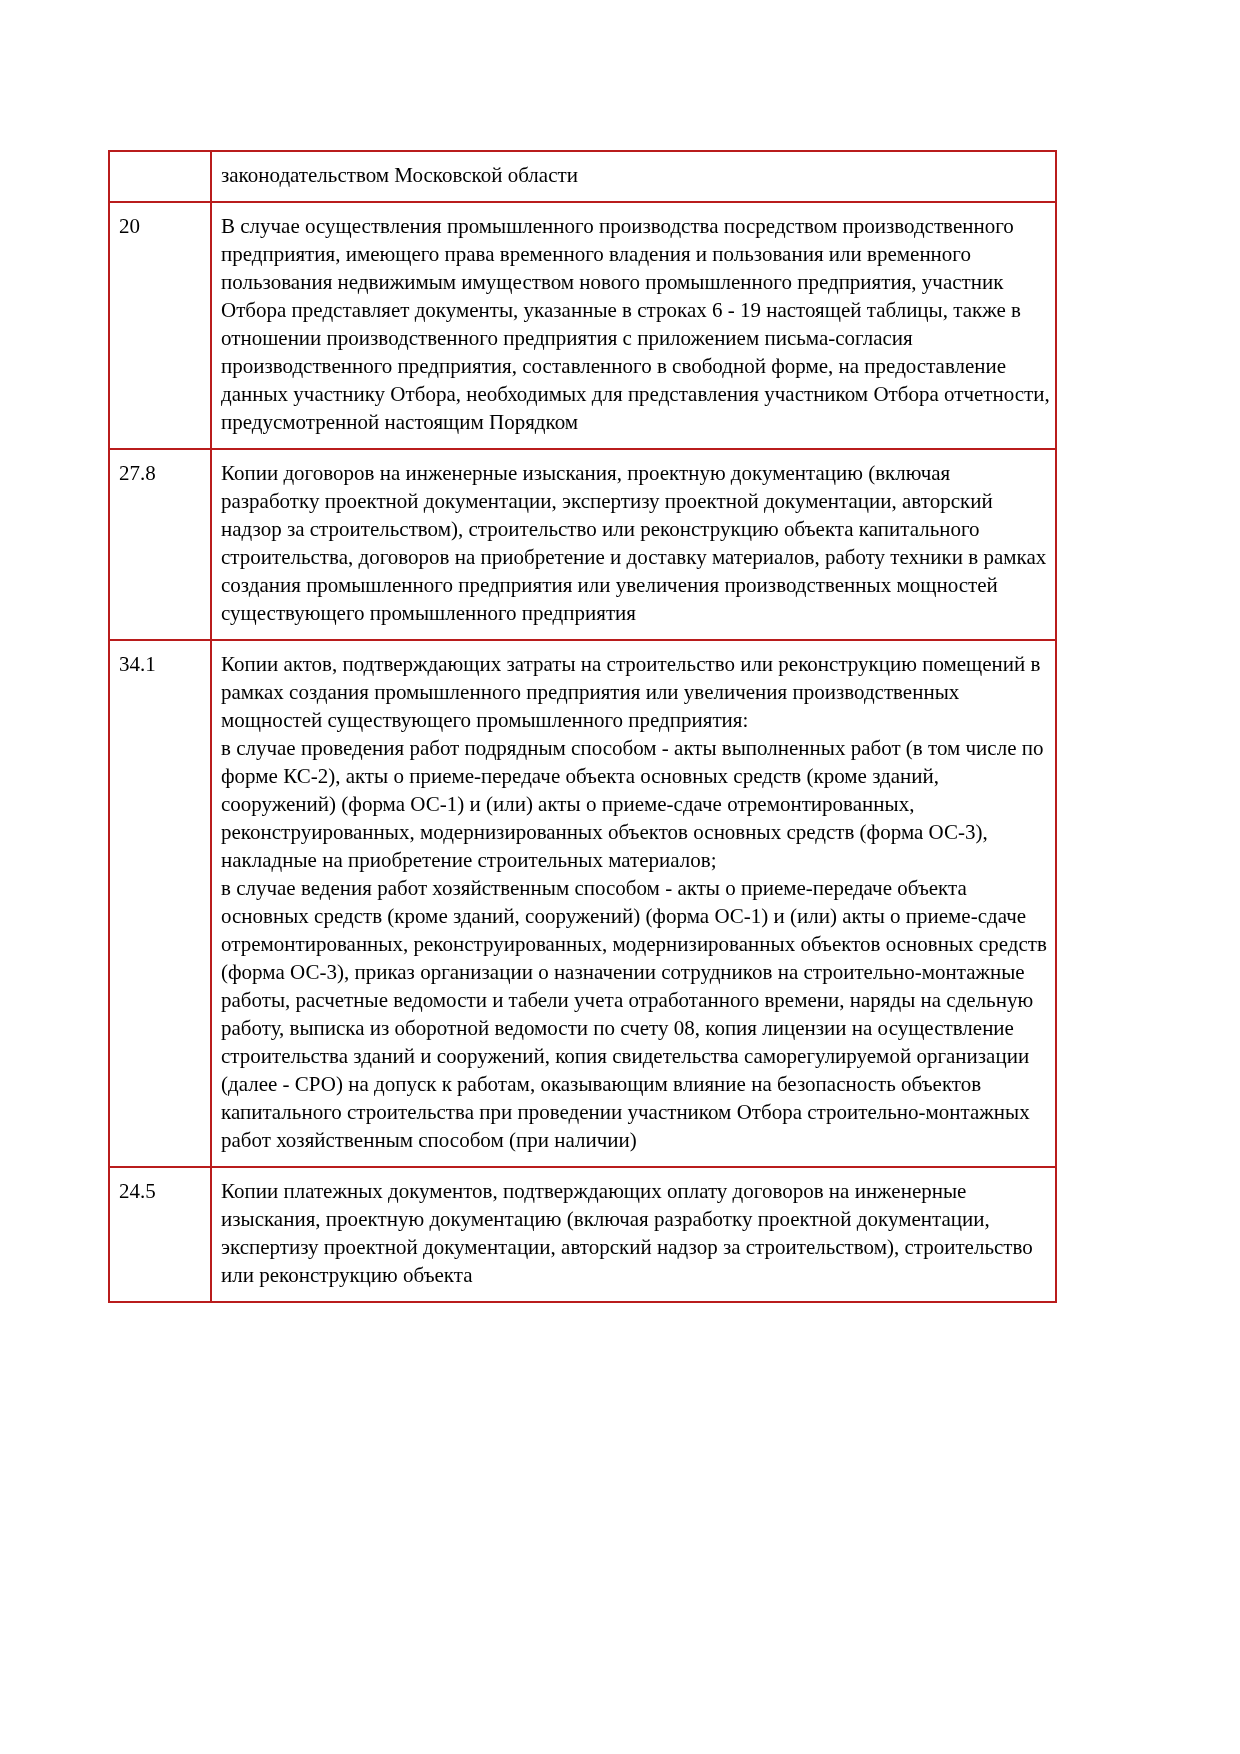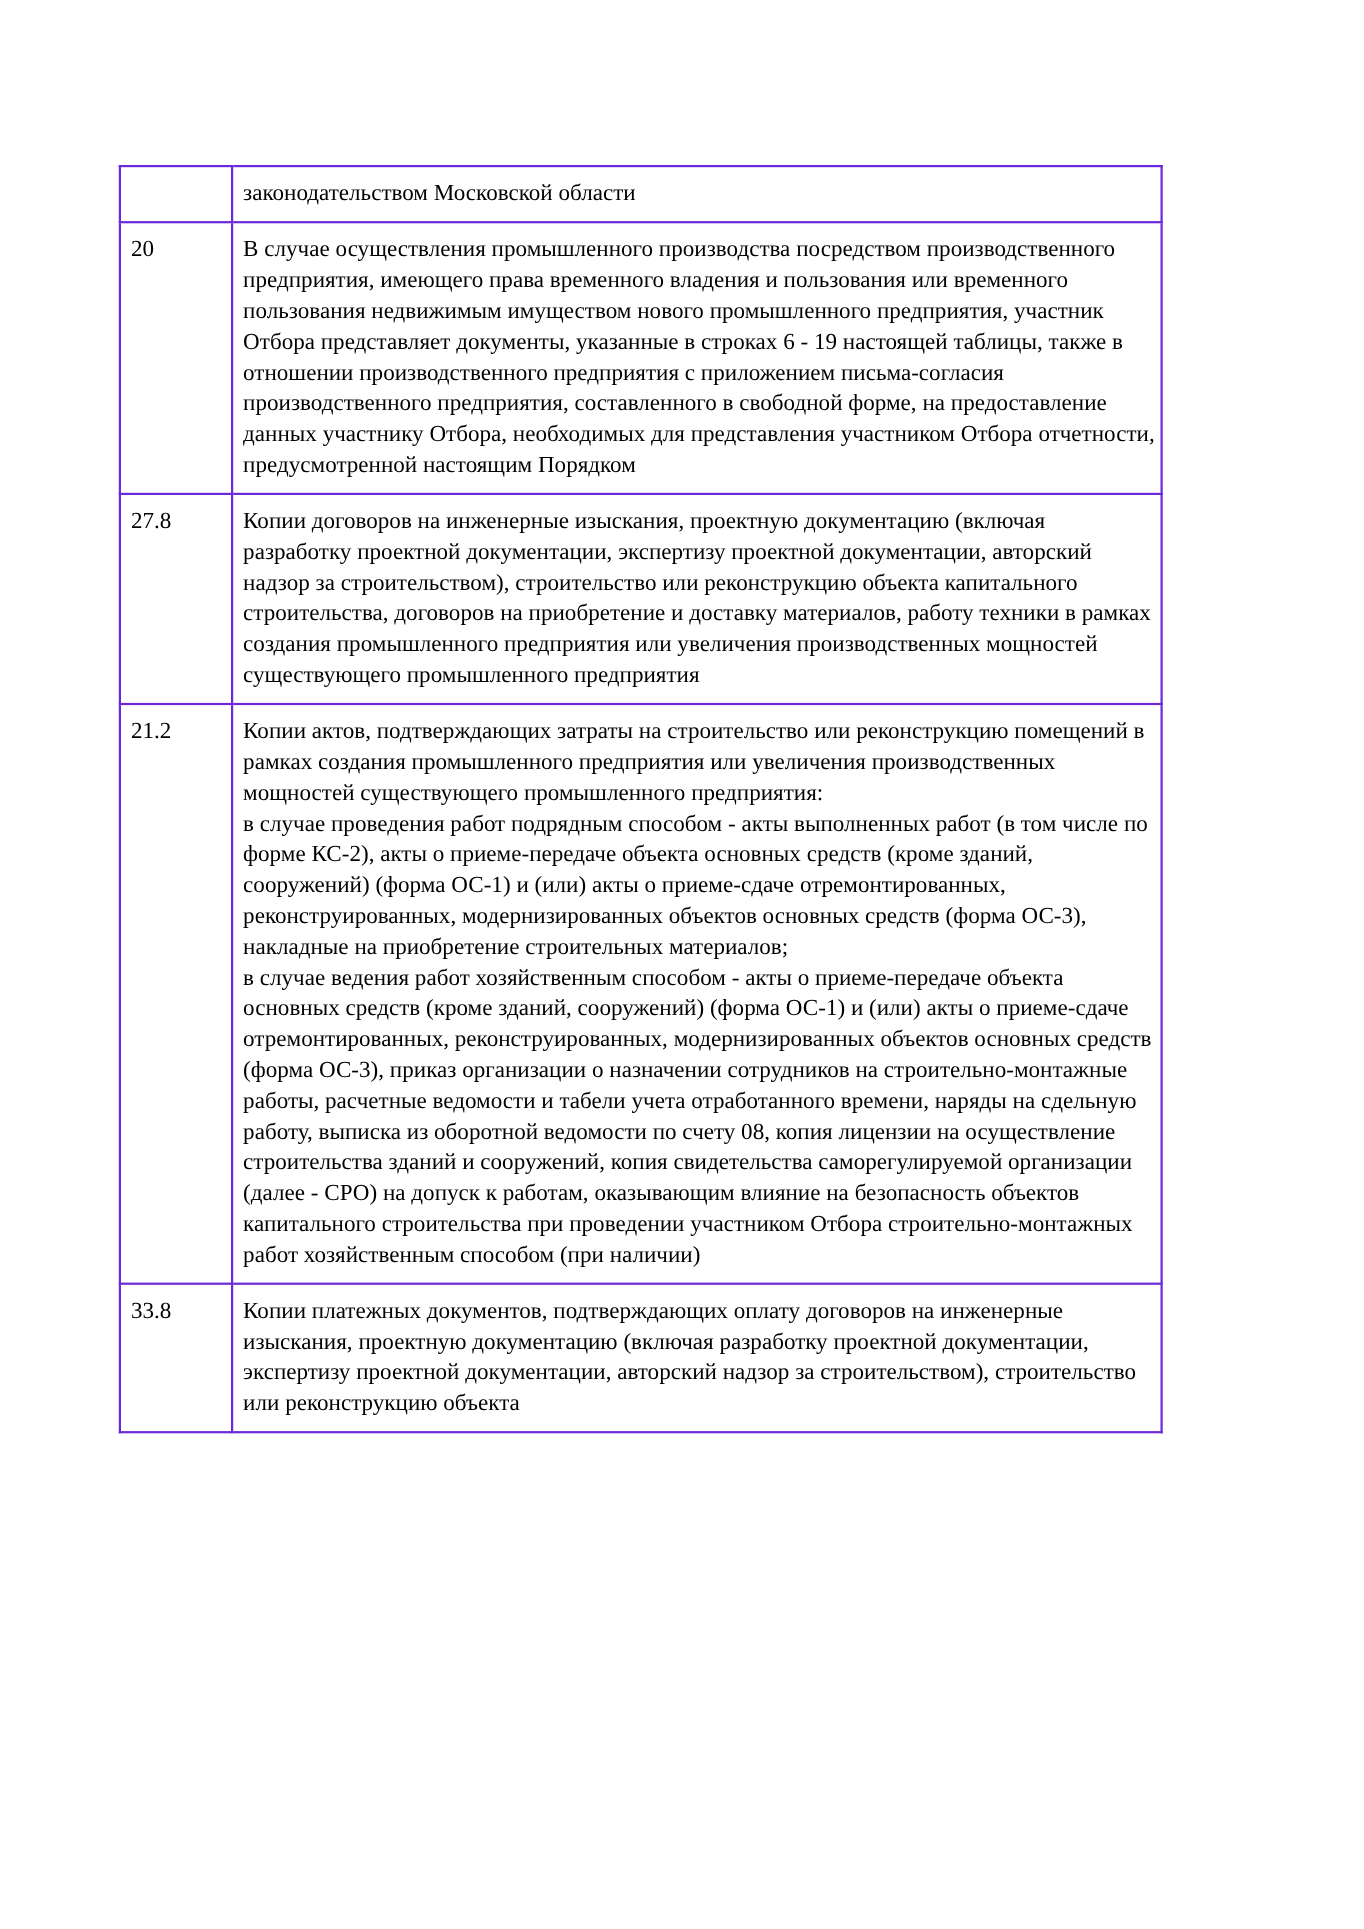--- a/index.html
+++ b/index.html
@@ -19,21 +19,21 @@
   table.doc-table {
     position: absolute;
     left: 108px;
     top: 150px;
     width: 949px;
     border-collapse: collapse;
     table-layout: fixed;
   }
   table.doc-table col.col-num  { width: 102px; }
   table.doc-table td {
-    border: 2px solid #6d28d9;
+    border: 2px solid #b91c1c;
     vertical-align: top;
     font-size: 21px;
     line-height: 28px;
     color: #000000;
   }
   td.cell-num {
     padding: 9px 4px 12px 9px;
   }
   td.cell-text {
     padding: 9px 4px 12px 9px;
@@ -57,24 +57,24 @@
       </tr>
       <tr>
         <td class="cell-num">20</td>
         <td class="cell-text">В случае осуществления промышленного производства посредством производственного предприятия, имеющего права временного владения и пользования или временного пользования недвижимым имуществом нового промышленного предприятия, участник Отбора представляет документы, указанные в строках 6 - 19 настоящей таблицы, также в отношении производственного предприятия с приложением письма-согласия производственного предприятия, составленного в свободной форме, на предоставление данных участнику Отбора, необходимых для представления участником Отбора отчетности, предусмотренной настоящим Порядком</td>
       </tr>
       <tr>
         <td class="cell-num">27.8</td>
         <td class="cell-text">Копии договоров на инженерные изыскания, проектную документацию (включая разработку проектной документации, экспертизу проектной документации, авторский надзор за строительством), строительство или реконструкцию объекта капитального строительства, договоров на приобретение и доставку материалов, работу техники в рамках создания промышленного предприятия или увеличения производственных мощностей существующего промышленного предприятия</td>
       </tr>
       <tr>
-        <td class="cell-num">21.2</td>
+        <td class="cell-num">34.1</td>
         <td class="cell-text">Копии актов, подтверждающих затраты на строительство или реконструкцию помещений в рамках создания промышленного предприятия или увеличения производственных мощностей существующего промышленного предприятия:
 в случае проведения работ подрядным способом - акты выполненных работ (в том числе по форме КС-2), акты о приеме-передаче объекта основных средств (кроме зданий, сооружений) (форма ОС-1) и (или) акты о приеме-сдаче отремонтированных, реконструированных, модернизированных объектов основных средств (форма ОС-3), накладные на приобретение строительных материалов;
 в случае ведения работ хозяйственным способом - акты о приеме-передаче объекта основных средств (кроме зданий, сооружений) (форма ОС-1) и (или) акты о приеме-сдаче отремонтированных, реконструированных, модернизированных объектов основных средств (форма ОС-3), приказ организации о назначении сотрудников на строительно-монтажные работы, расчетные ведомости и табели учета отработанного времени, наряды на сдельную работу, выписка из оборотной ведомости по счету 08, копия лицензии на осуществление строительства зданий и сооружений, копия свидетельства саморегулируемой организации (далее - СРО) на допуск к работам, оказывающим влияние на безопасность объектов капитального строительства при проведении участником Отбора строительно-монтажных работ хозяйственным способом (при наличии)</td>
       </tr>
       <tr>
-        <td class="cell-num">33.8</td>
+        <td class="cell-num">24.5</td>
         <td class="cell-text">Копии платежных документов, подтверждающих оплату договоров на инженерные изыскания, проектную документацию (включая разработку проектной документации, экспертизу проектной документации, авторский надзор за строительством), строительство или реконструкцию объекта</td>
       </tr>
     </tbody>
   </table>
 </div>
 
 </body></html>

